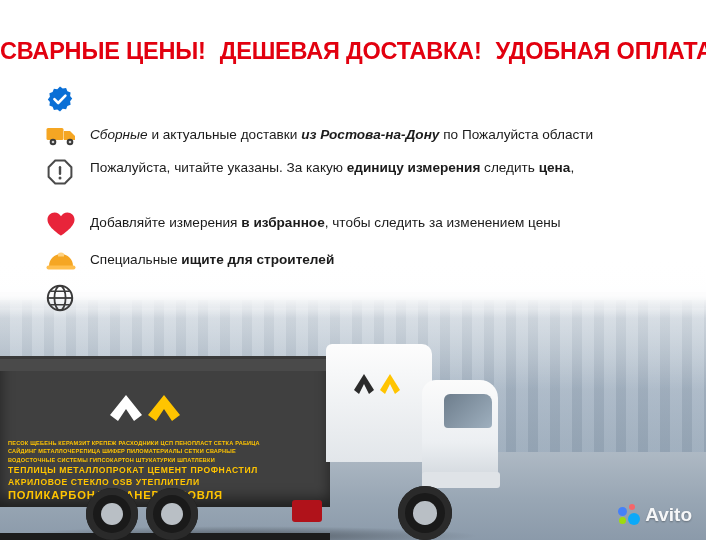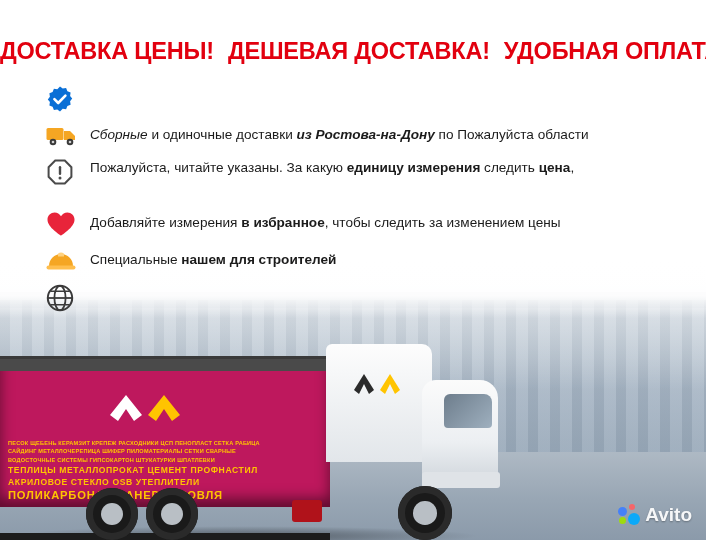--- a/index.html
+++ b/index.html
@@ -138,21 +138,21 @@
     top: 330px;
     width: 520px;
     height: 210px;
   }
   .cargo-box {
     position: absolute;
     left: 0;
     top: 26px;
     width: 330px;
     height: 148px;
-    background: #be185d;
+    background: #404040;
     border-top: 3px solid #3a3a3a;
     box-shadow: inset 0 -8px 14px rgba(0,0,0,0.5);
   }
   .cargo-top-strip {
     position: absolute;
     left: 0; top: 0;
     width: 330px; height: 12px;
     background: #4a4a4a;
   }
   .cargo-logo {
@@ -300,21 +300,21 @@
       
       
     </div>
     <div class="bg-ground"></div>
     <div class="bg-haze"></div>
   </div>
 
   <div class="panel">
 
     <div class="headline">
-      <span>ДОСТАВКА ЦЕНЫ!</span><span class="gap"></span><span>ДЕШЕВАЯ ДОСТАВКА!</span><span class="gap"></span><span>УДОБНАЯ ОПЛАТА!</span>
+      <span>СВАРНЫЕ ЦЕНЫ!</span><span class="gap"></span><span>ДЕШЕВАЯ ДОСТАВКА!</span><span class="gap"></span><span>УДОБНАЯ ОПЛАТА!</span>
     </div>
 
     <div class="features">
 
       <div class="feature">
         <span class="ico">
           <svg width="28" height="28" viewBox="0 0 28 28">
             <path d="M14 1.4l2.7 2.1 3.4-.5 1.3 3.2 3.2 1.3-.5 3.4 2.1 2.7-2.1 2.7.5 3.4-3.2 1.3-1.3 3.2-3.4-.5L14 26.6l-2.7-2.1-3.4.5-1.3-3.2-3.2-1.3.5-3.4L1.8 14.4l2.1-2.7-.5-3.4 3.2-1.3 1.3-3.2 3.4.5z" fill="#0a6fd6"></path>
             <path d="M8.4 14.2l3.8 3.8 7.2-7.4" stroke="#ffffff" stroke-width="2.6" fill="none" stroke-linecap="round" stroke-linejoin="round"></path>
           </svg>
@@ -325,21 +325,21 @@
         <span class="ico">
           <svg width="32" height="22" viewBox="0 0 32 22">
             <rect x="0.5" y="3" width="17" height="12" rx="1.5" fill="#f5a623"></rect>
             <path d="M18 6h6l5 5v4h-11z" fill="#f5a623"></path>
             <circle cx="7" cy="17" r="3.3" fill="#3a3a3a"></circle>
             <circle cx="7" cy="17" r="1.3" fill="#cfcfcf"></circle>
             <circle cx="24" cy="17" r="3.3" fill="#3a3a3a"></circle>
             <circle cx="24" cy="17" r="1.3" fill="#cfcfcf"></circle>
           </svg>
         </span>
-        <span class="txt"><i>Сборные</i><span> и одиночные доставки </span><b><i>из Ростова-на-Дону</i></b><span> по Пожалуйста области</span></span>
+        <span class="txt"><i>Сборные</i><span> и актуальные доставки </span><b><i>из Ростова-на-Дону</i></b><span> по Пожалуйста области</span></span>
       </div>
 
       <div class="feature tall">
         <span class="ico">
           <svg width="28" height="28" viewBox="0 0 28 28">
             <path d="M9.2 1.6h9.6l6.6 6.6v9.6l-6.6 6.6H9.2L2.6 17.8V8.2z" fill="none" stroke="#4a4a4a" stroke-width="2"></path>
             <rect x="12.8" y="7" width="2.4" height="9" rx="1.2" fill="#4a4a4a"></rect>
             <circle cx="14" cy="19" r="1.5" fill="#4a4a4a"></circle>
           </svg>
         </span>
@@ -358,21 +358,21 @@
       </div>
 
       <div class="feature">
         <span class="ico">
           <svg width="30" height="24" viewBox="0 0 30 24">
             <path d="M3 17c0-6.6 5.4-12 12-12s12 5.4 12 12z" fill="#f5a623"></path>
             <rect x="0.5" y="16.5" width="29" height="4" rx="2" fill="#ffbe4d"></rect>
             <path d="M12 5.6c0-1.2.9-2.1 3-2.1s3 .9 3 2.1v2h-6z" fill="#ffd27f"></path>
           </svg>
         </span>
-        <span class="txt"><span>Специальные </span><b>нашем для строителей</b></span>
+        <span class="txt"><span>Специальные </span><b>ищите для строителей</b></span>
       </div>
 
       <div class="feature">
         <span class="ico">
           <svg width="28" height="28" viewBox="0 0 28 28">
             <circle cx="14" cy="14" r="12.2" fill="none" stroke="#3a3a3a" stroke-width="2"></circle>
             <ellipse cx="14" cy="14" rx="5.6" ry="12.2" fill="none" stroke="#3a3a3a" stroke-width="1.8"></ellipse>
             <line x1="2" y1="14" x2="26" y2="14" stroke="#3a3a3a" stroke-width="1.8"></line>
             <path d="M4.4 7.2h19.2M4.4 20.8h19.2" stroke="#3a3a3a" stroke-width="1.5" fill="none"></path>
           </svg>

